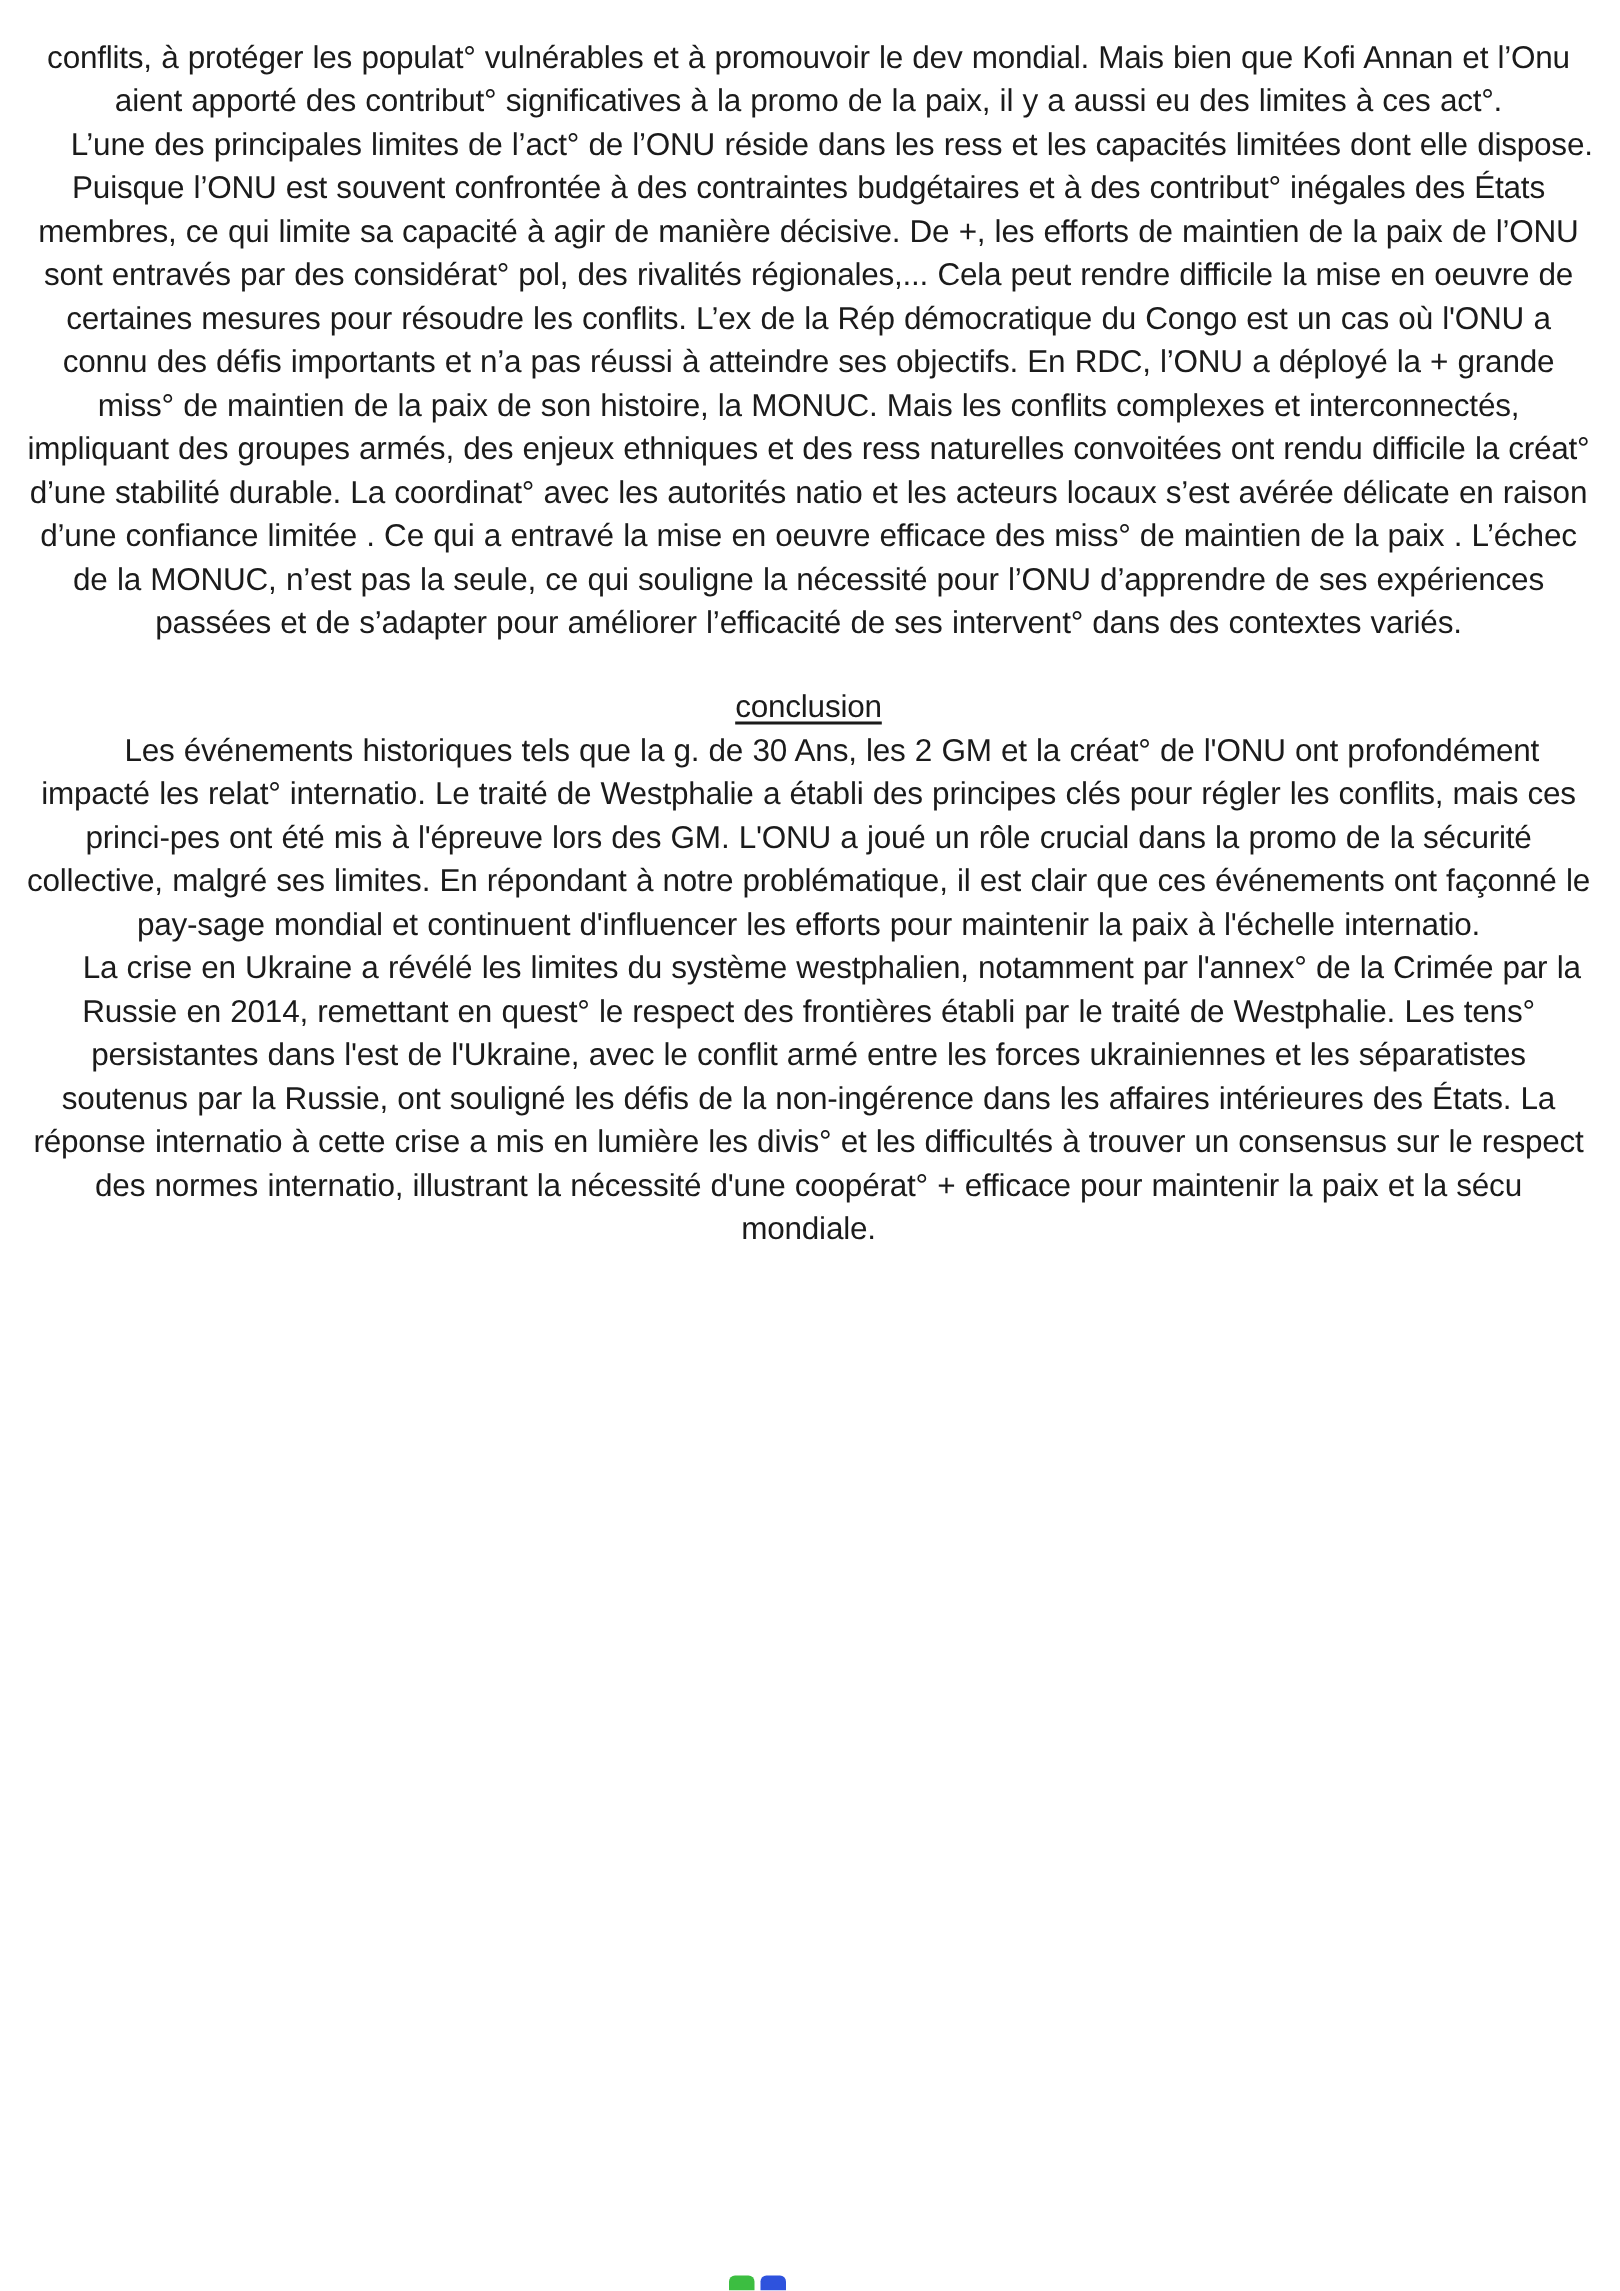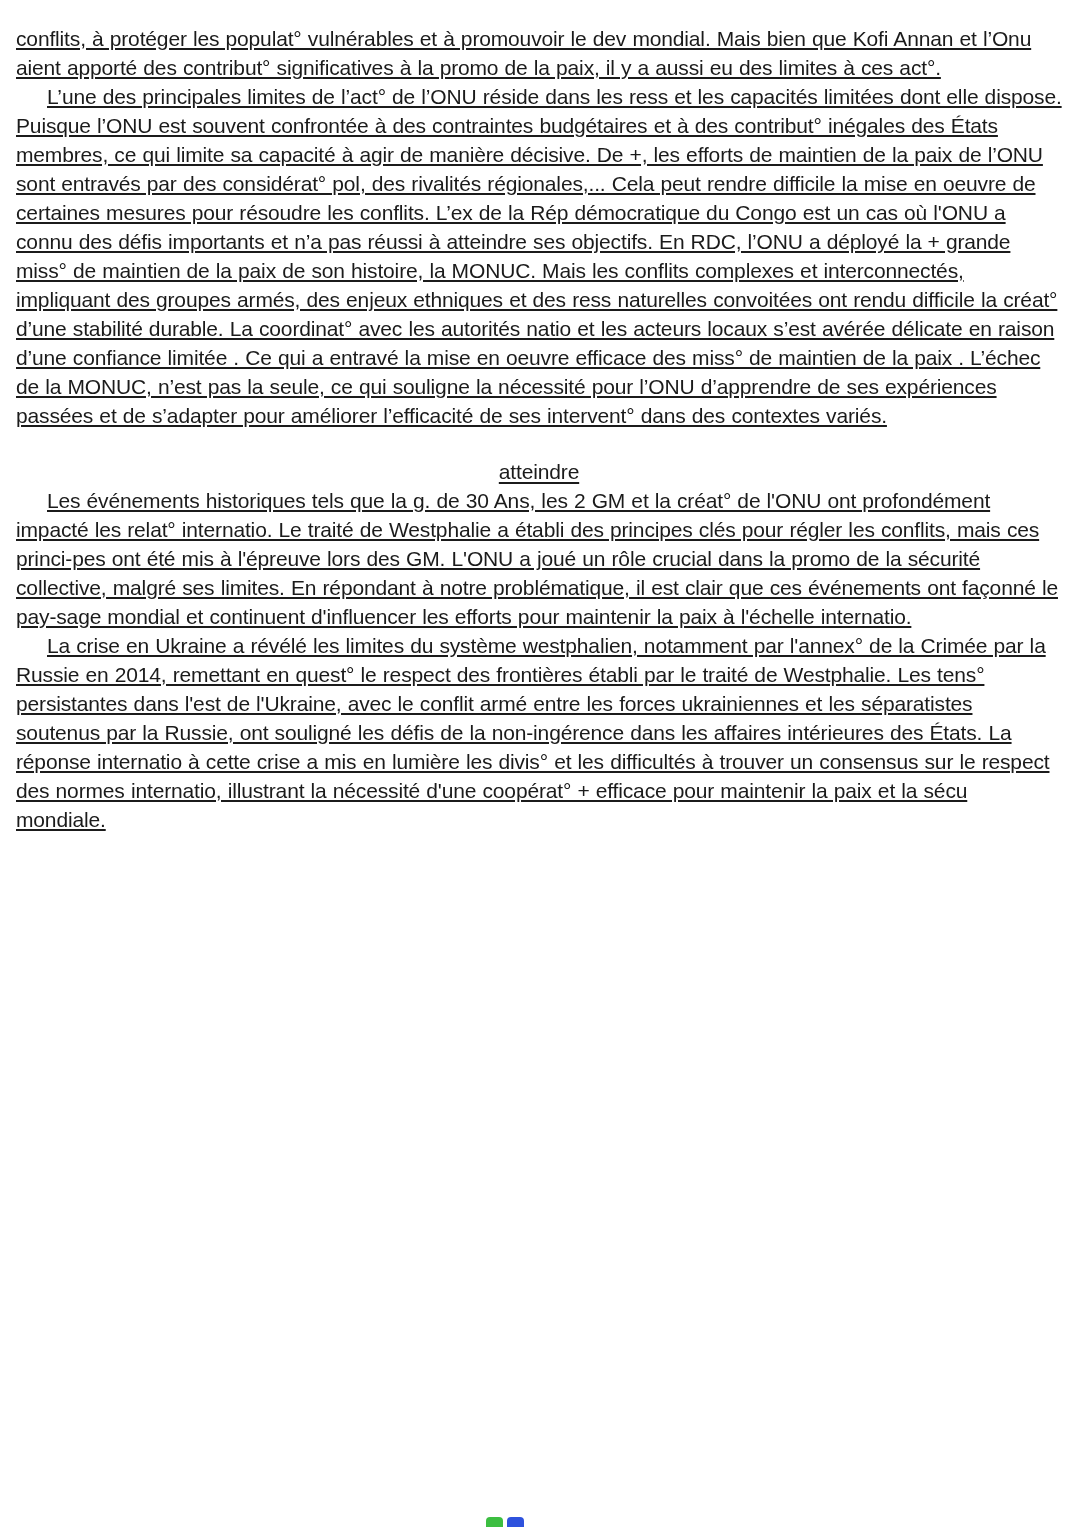--- a/index.html
+++ b/index.html
@@ -17,22 +17,21 @@
   .doc {
     padding: 24px 18px 0 16px;
     font-size: 21px;
     line-height: 29px;
     letter-spacing: -0.15px;
     color: #1b1b1b;
     word-spacing: 0.5px;
   }
   .doc p {
     margin: 0;
-    text-align: left;
-    text-decoration: underline;
+    text-align: center;
   }
   .doc p.indent {
     text-indent: 31px;
   }
   .heading {
     text-align: center;
     margin-top: 27px;
     font-size: 21px;
     line-height: 29px;
     color: #1b1b1b;
@@ -59,21 +58,21 @@
 </style>
 </head>
 <body style="background-color: rgb(255, 255, 255);">
 
 <div class="doc">
   <p>conflits, à protéger les populat° vulnérables et à promouvoir le dev mondial. Mais bien que Kofi Annan et l’Onu aient apporté des contribut° significatives à la promo de la paix, il y a aussi eu des limites à ces act°.</p>
 
   <p class="indent">L’une des principales limites de l’act° de l’ONU réside dans les ress et les capacités limitées dont elle dispose. Puisque l’ONU est souvent confrontée à des contraintes budgétaires et à des contribut° inégales des États membres, ce qui limite sa capacité à agir de manière décisive. De +, les efforts de maintien de la paix de l’ONU sont entravés par des considérat° pol, des rivalités régionales,... Cela peut rendre difficile la mise en oeuvre de certaines mesures pour résoudre les conflits. L’ex de la Rép démocratique du Congo est un cas où l'ONU a connu des défis importants et n’a pas réussi à atteindre ses objectifs. En RDC, l’ONU a déployé la + grande miss° de maintien de la paix de son histoire, la MONUC. Mais les conflits complexes et interconnectés, impliquant des groupes armés, des enjeux ethniques et des ress naturelles convoitées ont rendu difficile la créat° d’une stabilité durable. La coordinat° avec les autorités natio et les acteurs locaux s’est avérée délicate en raison d’une confiance limitée . Ce qui a entravé la mise en oeuvre efficace des miss° de maintien de la paix . L’échec de la MONUC, n’est pas la seule, ce qui souligne la nécessité pour l’ONU d’apprendre de ses expériences passées et de s’adapter pour améliorer l’efficacité de ses intervent° dans des contextes variés.</p>
 
   <div class="heading">
-    <span>atteindre</span>
+    <span>conclusion</span>
   </div>
 
   <p class="indent">Les événements historiques tels que la g. de 30 Ans, les 2 GM et la créat° de l'ONU ont profondément impacté les relat° internatio. Le traité de Westphalie a établi des principes clés pour régler les conflits, mais ces princi-pes ont été mis à l'épreuve lors des GM. L'ONU a joué un rôle crucial dans la promo de la sécurité collective, malgré ses limites. En répondant à notre problématique, il est clair que ces événements ont façonné le pay-sage mondial et continuent d'influencer les efforts pour maintenir la paix à l'échelle internatio.</p>
 
   <p class="indent">La crise en Ukraine a révélé les limites du système westphalien, notamment par l'annex° de la Crimée par la Russie en 2014, remettant en quest° le respect des frontières établi par le traité de Westphalie. Les tens° persistantes dans l'est de l'Ukraine, avec le conflit armé entre les forces ukrainiennes et les séparatistes soutenus par la Russie, ont souligné les défis de la non-ingérence dans les affaires intérieures des États. La réponse internatio à cette crise a mis en lumière les divis° et les difficultés à trouver un consensus sur le respect des normes internatio, illustrant la nécessité d'une coopérat° + efficace pour maintenir la paix et la sécu mondiale.</p>
 </div>
 
 <div class="bottom-badge">
   <div class="half" style="background-color: rgb(60, 190, 65);"></div>
   <div class="half" style="background-color: rgb(46, 82, 221);"></div>

